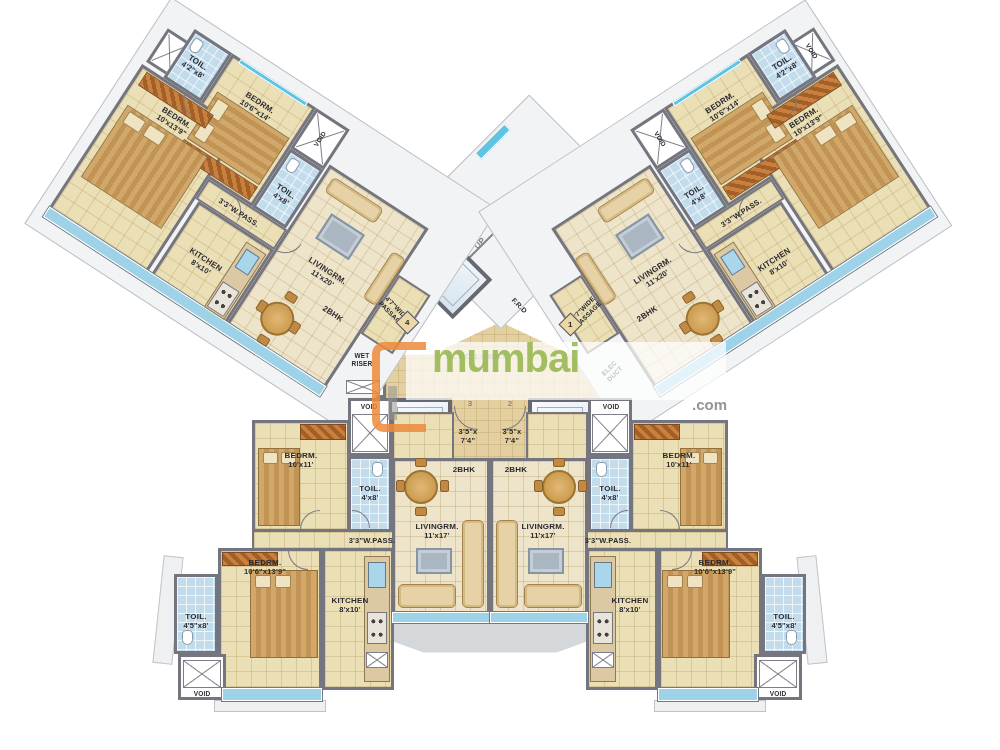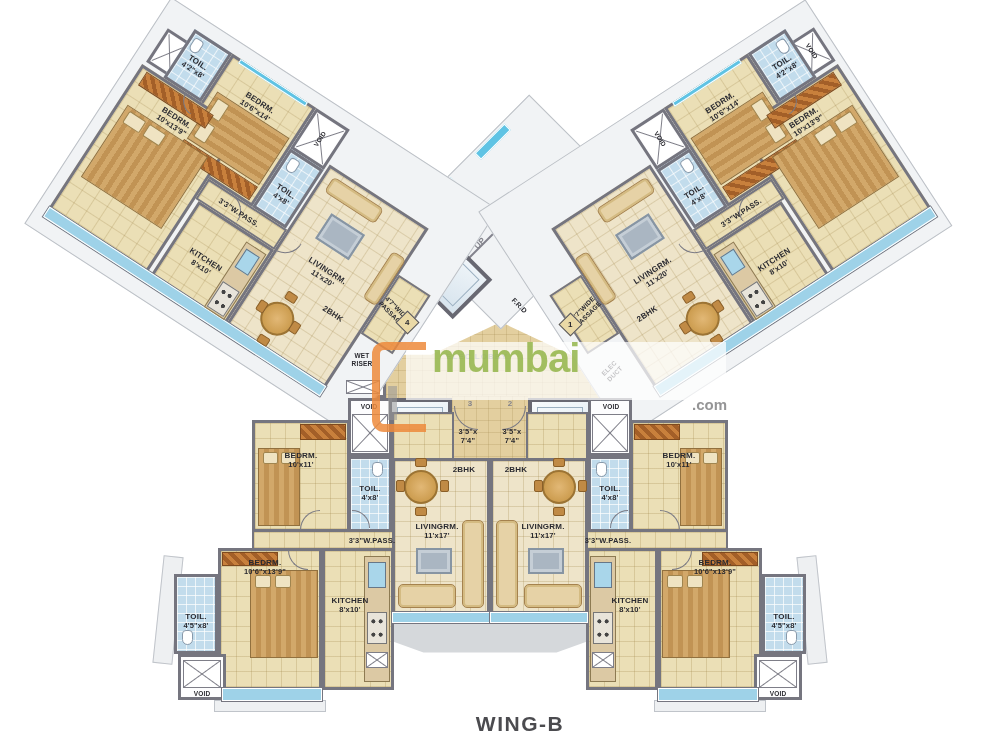--- a/index.html
+++ b/index.html
@@ -386,14 +386,13 @@
   <div class="lbl" style="left:516px;top:470px;">2BHK</div>
 
   <div id="wm">
     <div class="panel"></div>
     <div class="bracket"></div>
     <div class="gbar"></div>
     <div class="t1">mumbai</div>
     <div class="t3">.com</div>
   </div>
 
-  <div id="title">WING-B</div>
 </div>
 
 </body></html>

